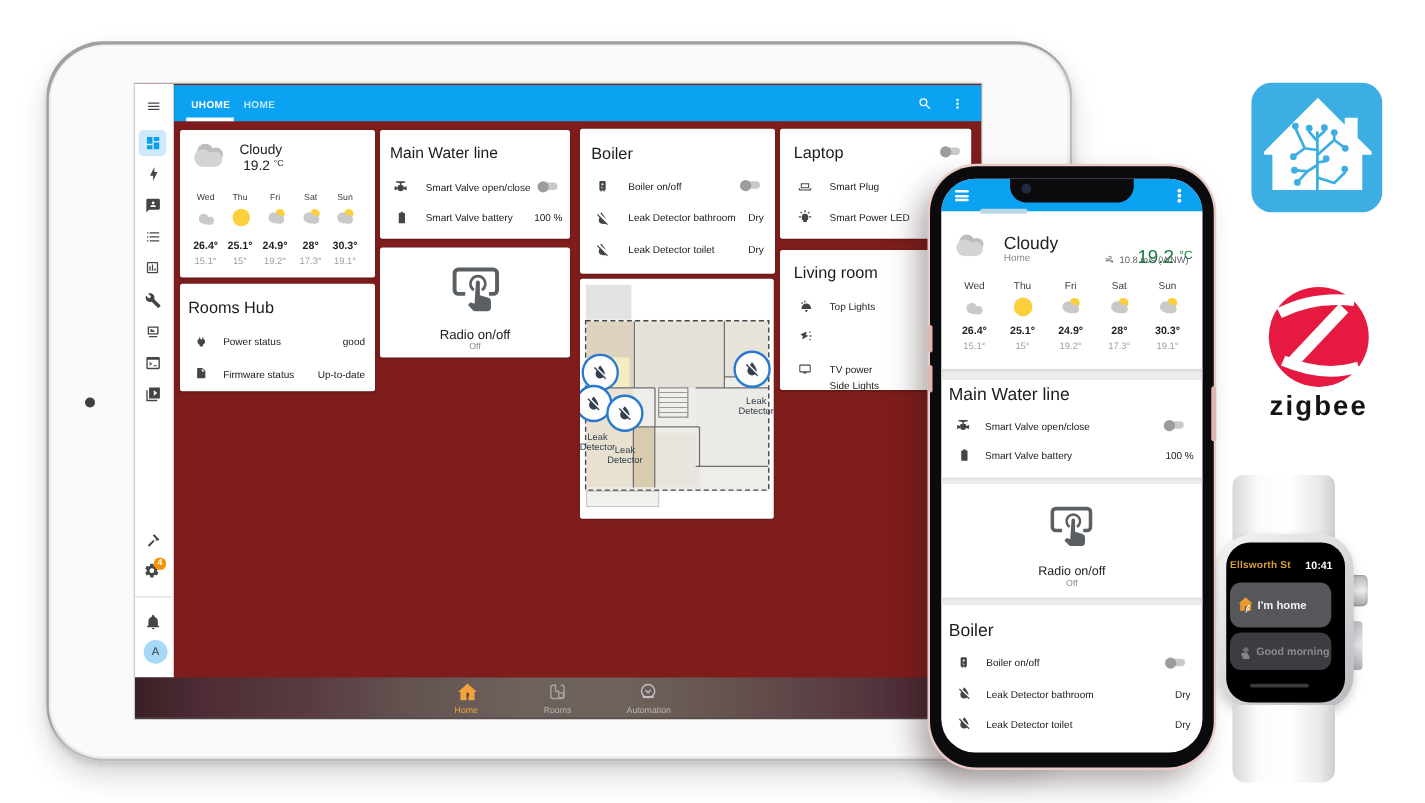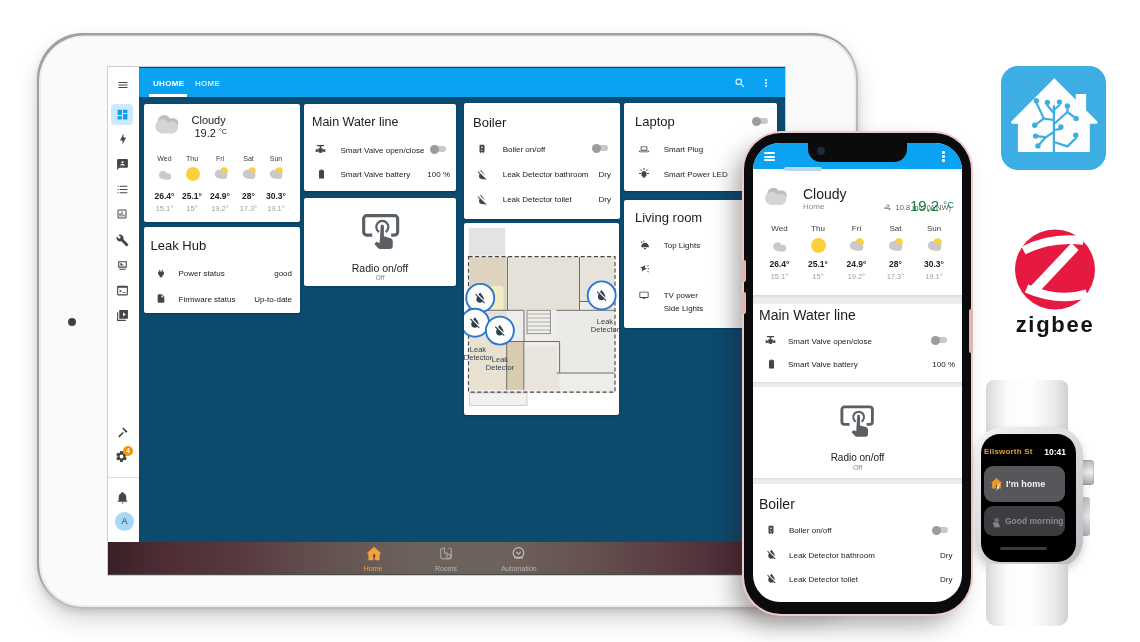--- a/index.html
+++ b/index.html
@@ -14,21 +14,21 @@
   .tog .track{position:absolute;left:2px;top:1px;width:14px;height:6px;border-radius:3px;background:#c9c9c9;}
   .tog .knob{position:absolute;left:0;top:0;width:9px;height:9px;border-radius:50%;background:#9c9c9c;}
 </style>
 </head>
 <body>
 
 <div class="abs" id="tablet" style="left:37px;top:33px;width:821px;height:576px;border-radius:46px;background:#fafafa;box-shadow:inset 1.5px 2px 0 0.5px #a0a0a0, inset 0 0 0 2px #bcbcbc, inset 0 0 0 4px #ededed, 0 12px 22px rgba(0,0,0,0.15), 0 3px 6px rgba(0,0,0,0.13);"></div>
 
 <div class="abs" style="left:68px;top:318px;width:8px;height:8px;border-radius:50%;background:#3f3f3f;"></div>
 
-<div class="abs" id="screen" style="left:108px;top:67px;width:677px;height:508px;background:#0c4a6e;overflow:hidden;box-shadow:0 0 0 1px rgba(0,0,0,0.18);">
+<div class="abs" id="screen" style="left:108px;top:67px;width:677px;height:508px;background:#7f1d1d;overflow:hidden;box-shadow:0 0 0 1px rgba(0,0,0,0.18);">
 
   <div class="abs" style="left:31px;top:1px;width:646px;height:29px;background:#0ba2f1;"></div>
 
   <div class="abs" style="left:0;top:0;width:31px;height:475px;background:#ffffff;box-shadow:1px 0 2px rgba(0,0,0,0.08);"></div>
 
   <div class="abs" style="left:45px;top:12px;font-size:8px;font-weight:bold;color:#fff;letter-spacing:0.3px;">UHOME</div>
 
   <div class="abs" style="left:41px;top:27px;width:38px;height:2.5px;background:#fff;"></div>
 
   <div class="abs" style="left:87px;top:12px;font-size:8px;font-weight:bold;color:rgba(255,255,255,0.75);letter-spacing:0.3px;">HOME</div>
@@ -154,21 +154,21 @@
     <div class="abs" style="left:116.5px;top:86.5px;width:32px;text-align:center;font-size:8.5px;font-weight:bold;color:#212121;">30.3°</div>
 
     <div class="abs" style="left:5px;top:99.5px;width:32px;text-align:center;font-size:7.5px;color:#9e9e9e;">15.1°</div>
     <div class="abs" style="left:32.5px;top:99.5px;width:32px;text-align:center;font-size:7.5px;color:#9e9e9e;">15°</div>
     <div class="abs" style="left:60.5px;top:99.5px;width:32px;text-align:center;font-size:7.5px;color:#9e9e9e;">19.2°</div>
     <div class="abs" style="left:89px;top:99.5px;width:32px;text-align:center;font-size:7.5px;color:#9e9e9e;">17.3°</div>
     <div class="abs" style="left:116.5px;top:99.5px;width:32px;text-align:center;font-size:7.5px;color:#9e9e9e;">19.1°</div>
   </div>
 
   <div class="card" style="left:35.5px;top:160px;width:156.5px;height:86px;">
-    <div class="ttl" style="left:7px;top:11px;">Leak Hub</div>
+    <div class="ttl" style="left:7px;top:11px;">Rooms Hub</div>
 
     <svg class="row-ic" style="left:12px;top:41px" width="10" height="11" viewBox="0 0 24 24">
         <path fill="#454545" d="M16 7V3h-2v4h-4V3H8v4H7a2 2 0 0 0-2 2v5l4 4v3h6v-3l4-4V9a2 2 0 0 0-2-2h-1Z"></path>
       </svg>
     <div class="lbl" style="left:35px;top:42px;">Power status</div>
     <div class="val" style="right:8px;top:42px;">good</div>
 
     <svg class="row-ic" style="left:12px;top:66px" width="10" height="11" viewBox="0 0 24 24">
         <path fill="#454545" d="M13 9V3.5L18.5 9H13M6 2a2 2 0 0 0-2 2v16a2 2 0 0 0 2 2h12a2 2 0 0 0 2-2V8l-6-6H6Z"></path>
       </svg>
@@ -336,21 +336,21 @@
         <path fill="#454545" d="M4 6h16v10H4V6m0 12h16a2 2 0 0 0 2-2h2v2a2 2 0 0 1-2 2H2a2 2 0 0 1-2-2v-2h2a2 2 0 0 0 2 2M6 8v6h12V8H6Z"></path>
       </svg>
     <div class="lbl" style="left:39.7px;top:42px;">Smart Plug</div>
 
     <svg class="row-ic" style="left:14px;top:65px" width="12" height="12" viewBox="0 0 24 24">
         <path fill="#454545" d="M11 0h2v4h-2V0M5.6 2.3 8 4.7 6.6 6.1 4.2 3.7l1.4-1.4m12.8 0 1.4 1.4-2.4 2.4L16 4.7l2.4-2.4M12 6a5 5 0 0 1 5 5v5h-2v3h-6v-3H7v-5a5 5 0 0 1 5-5M2 10h4v2H2v-2m16 0h4v2h-4v-2Z"></path>
       </svg>
     <div class="lbl" style="left:39.7px;top:67px;">Smart Power LED</div>
   </div>
 
-  <div class="card" style="left:516px;top:133px;width:153px;height:128px;">
+  <div class="card" style="left:516px;top:133px;width:153px;height:112px;">
     <div class="ttl" style="left:11px;top:10px;">Living room</div>
 
     <svg class="row-ic" style="left:14px;top:39px" width="13" height="13" viewBox="0 0 24 24">
         <path fill="#454545" d="M13 7c-3.9 0-6.4 2.7-7 6.6l-.2 1.4h14.4l-.2-1.4C19.4 9.7 16.9 7 13 7m-2.3 9.5h4.6L13 20.3l-2.3-3.8M5.2 6.5 7 4.7l1.4 1.4-1.8 1.8-1.4-1.4M9.6 3.2l1.9-.5.5 2.4-1.9.5-.5-2.4Z"></path>
       </svg>
     <div class="lbl" style="left:39.7px;top:41px;">Top Lights</div>
 
     <svg class="row-ic" style="left:14px;top:62px" width="13" height="13" viewBox="0 0 24 24">
         <path fill="#454545" d="M4 10.5 13.5 6l-1.2 5.2 4 1-9.5 5.4 1.3-5.2-4.1-1.9m13.5-4.4 2-.6v2l-2 .6v-2m.5 5.4h2.5v2H18v-2m-.5 5 2 .8v2l-2-.8v-2Z"></path>
       </svg>

